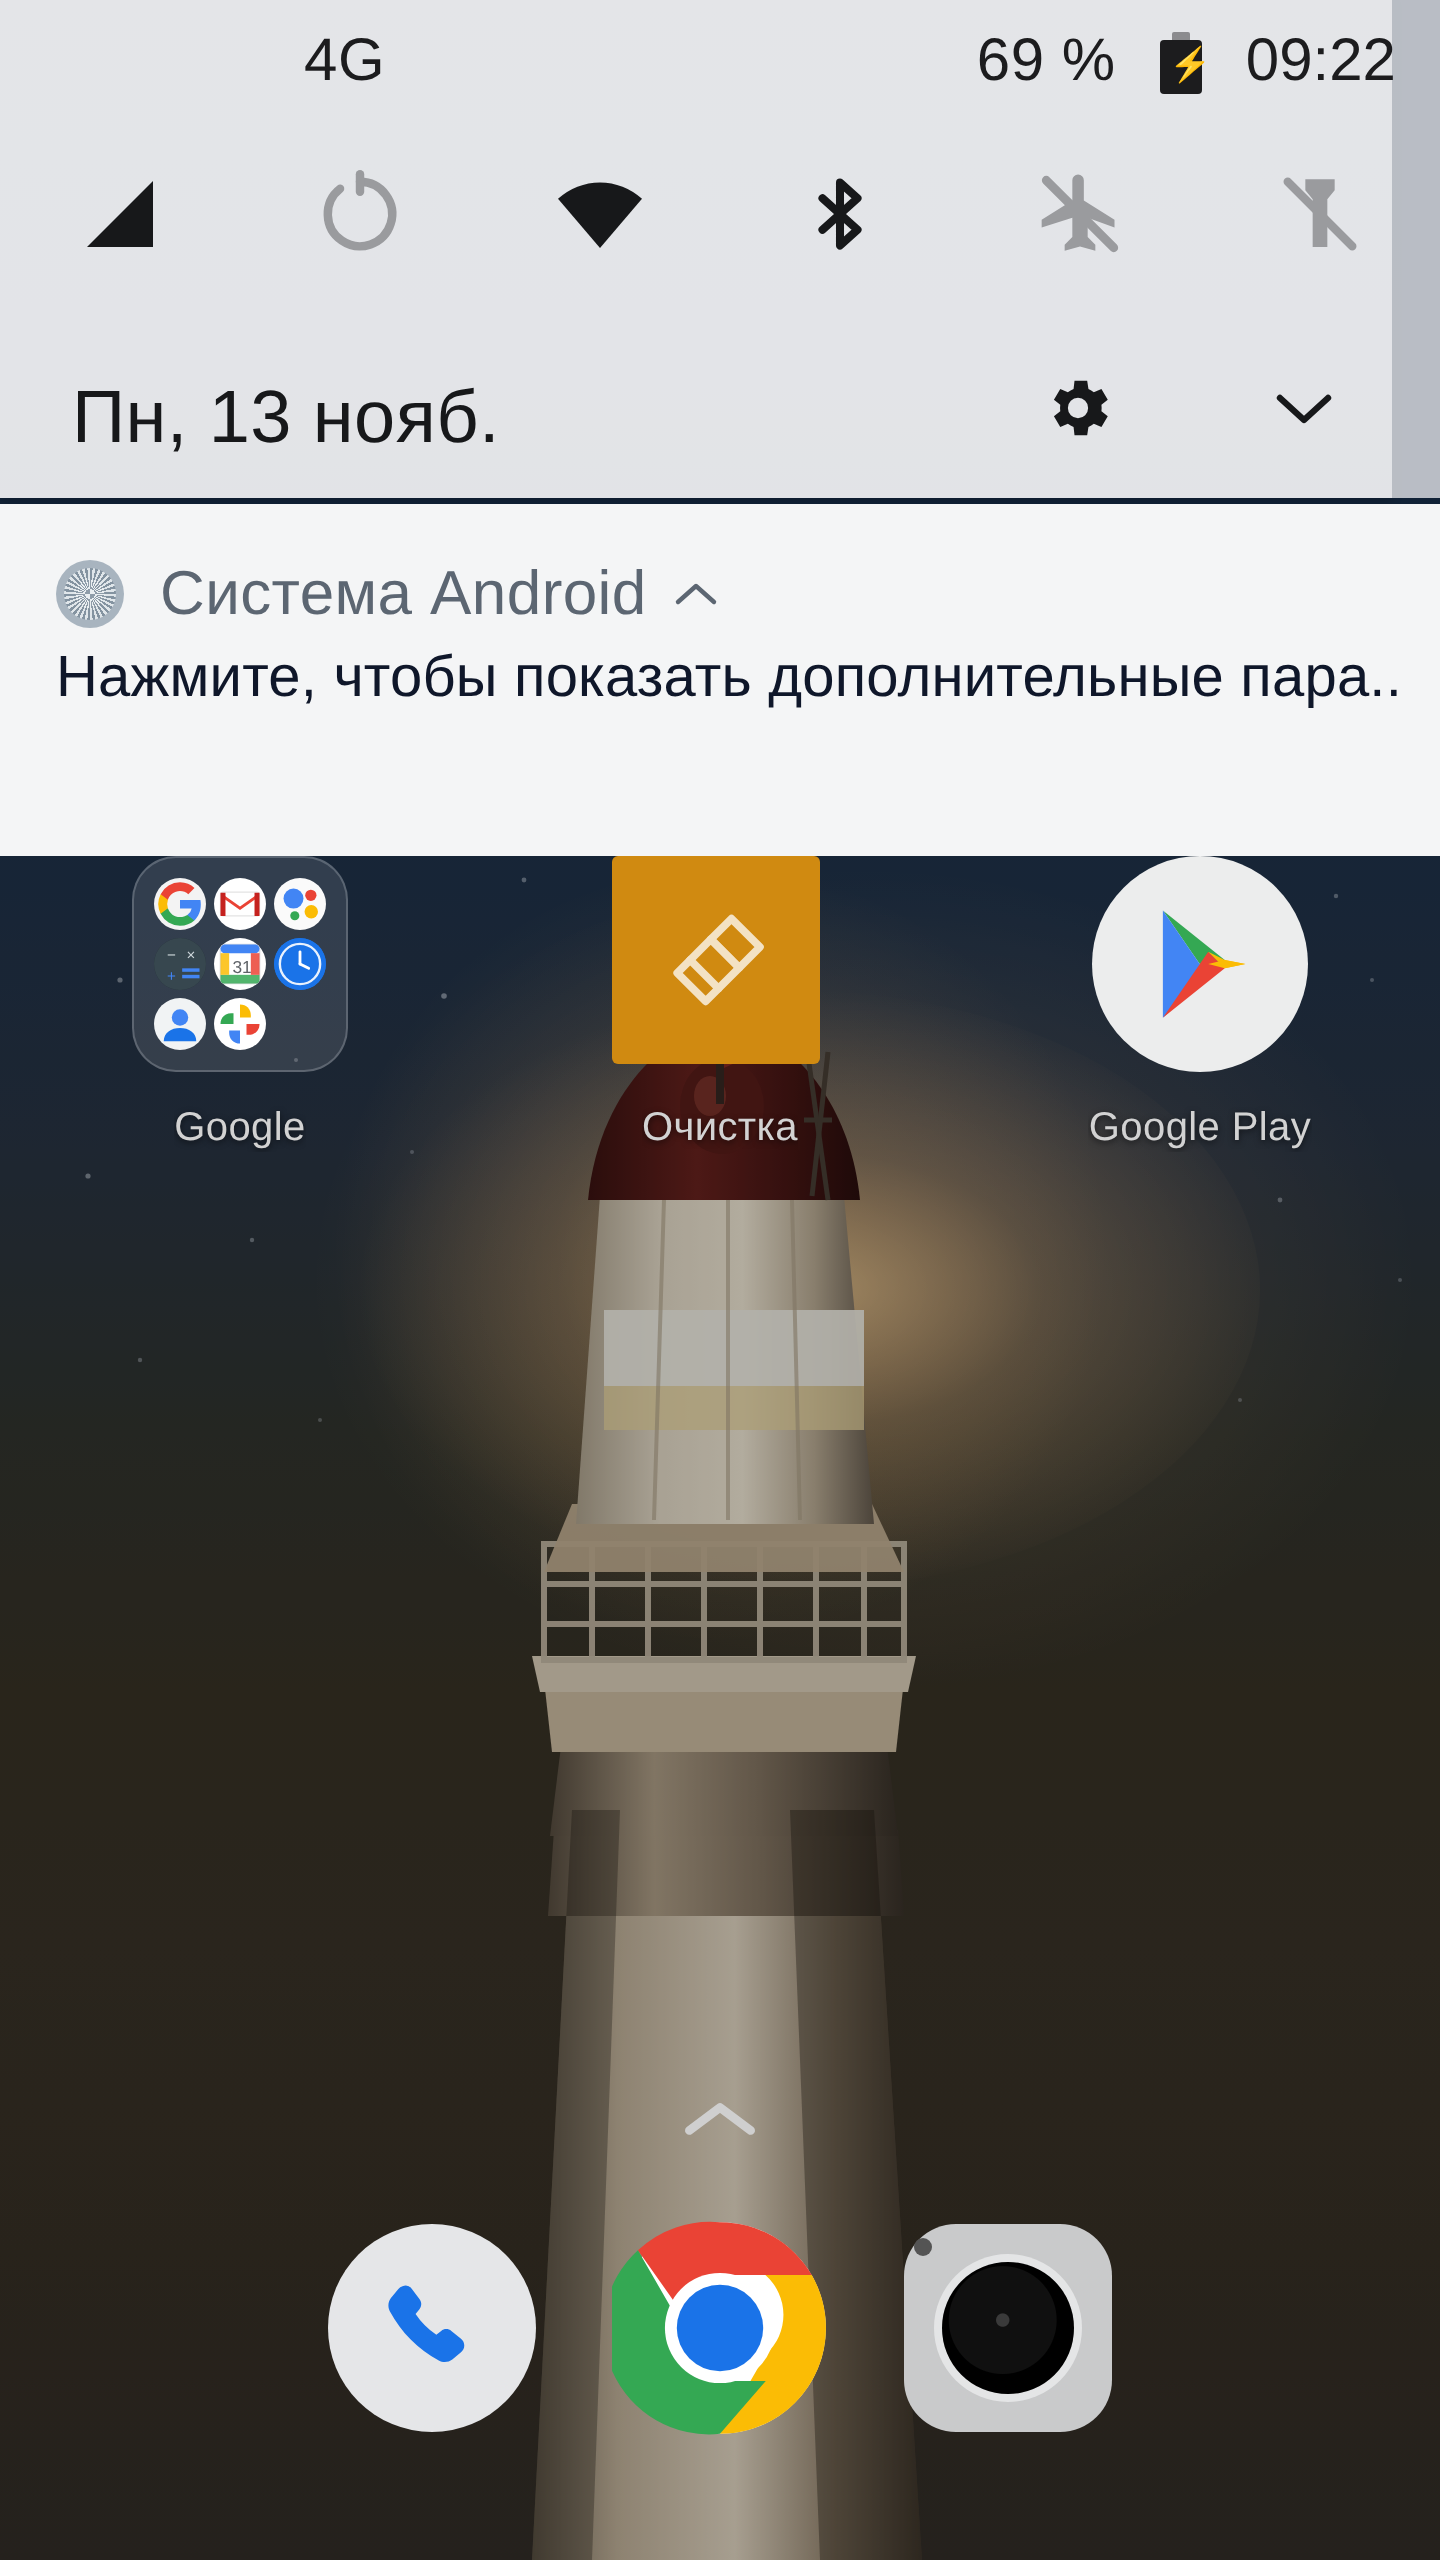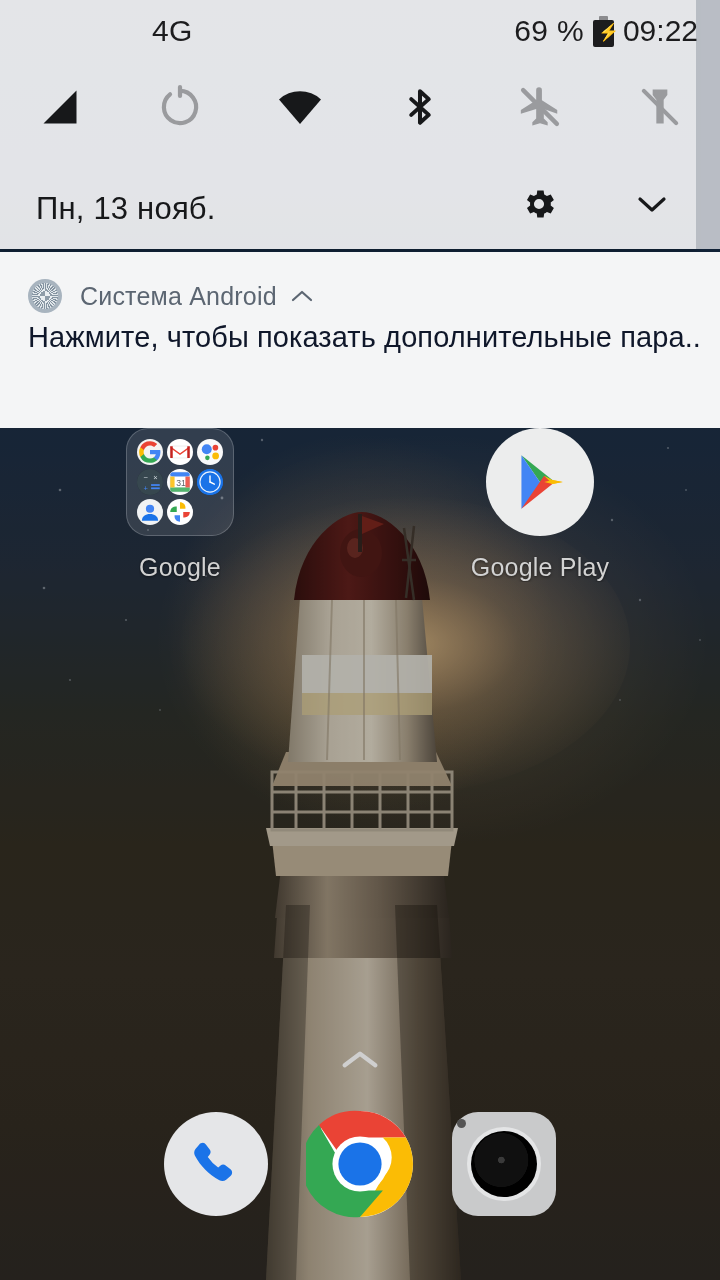--- a/index.html
+++ b/index.html
@@ -66,80 +66,80 @@
     position:absolute; left:0; top:0; width:720px; height:249px;
     background:rgba(228,229,232,.80);
   }
 
   
   #statusbar {
     position:absolute; left:0; top:0; width:720px; height:62px;
     display:flex; align-items:center; color:#1c1c1e;
   }
   #sb-left { position:absolute; left:152px; font-size:30px; letter-spacing:.3px; }
-  #sb-right { position:absolute; right:22px; display:flex; align-items:center; gap:9px; font-size:30px; }
+  #sb-right { position:absolute; right:22px; display:flex; align-items:center; gap:22px; font-size:30px; }
   #sb-right .pct { letter-spacing:.3px; }
   .batt { position:relative; width:21px; height:31px; }
   .batt .body { position:absolute; left:0; top:4px; width:21px; height:27px; background:#1c1c1e; border-radius:2px; }
   .batt .cap  { position:absolute; left:6px; top:0; width:9px; height:5px; background:#8b8b8e; border-radius:1px 1px 0 0; }
   .batt .bolt { position:absolute; left:5px; top:8px; font-size:17px; line-height:17px; color:#e6e6e8; }
 
   
   #qs {
     position:absolute; top:74px; left:0; width:720px; height:66px;
     display:flex; align-items:center;
   }
   .qs-tile { flex:1; display:flex; align-items:center; justify-content:center; height:66px; }
   .on  { color:#17181a; }
   .off { color:#9a9b9e; }
 
   
   #daterow {
     position:absolute; left:0; bottom:14px; width:720px; height:52px;
     display:flex; align-items:center;
   }
-  #date { margin-left:36px; font-size:31px; color:#17181a; letter-spacing:.2px; }
+  #date { margin-left:36px; font-size:37px; color:#17181a; letter-spacing:.2px; }
   #gear { position:absolute; left:520px; top:2px; }
   #chev { position:absolute; left:634px; top:6px; }
 
   
   #notif {
     position:absolute; left:0; top:252px; width:720px; height:176px;
     background:#f4f5f6;
   }
   #notif-head { display:flex; align-items:center; padding:27px 0 0 28px; }
   #notif-appicon {
     width:34px; height:34px; border-radius:50%;
     background:radial-gradient(circle at 50% 50%, #eef1f3 0 30%, #a8b4bf 31% 100%);
     position:relative; overflow:hidden; flex:0 0 auto;
   }
   #notif-appicon::after{
     content:""; position:absolute; inset:4px; border-radius:50%;
     background:repeating-conic-gradient(#7d8d9b 0deg 6deg, #e9eef1 6deg 12deg);
     opacity:.85;
   }
   #notif-app {
-    margin-left:18px; font-size:25px; color:#5c6672; letter-spacing:.2px;
+    margin-left:18px; font-size:31px; color:#5c6672; letter-spacing:.2px;
   }
   #notif-collapse { margin-left:12px; display:flex; align-items:center; }
   #notif-title {
     margin:14px 0 0 28px; font-size:31px; color:#1c1d1f; letter-spacing:.1px;
   }
   #notif-text {
     margin:8px 0 0 28px; font-size:29px; color:#0f172a; letter-spacing:.1px;
     white-space:nowrap; overflow:hidden;
   }
 
   
   #home { position:absolute; left:0; top:428px; width:720px; height:852px; }
 
   .row { position:absolute; left:0; width:720px; display:flex; }
   .cell { flex:1; display:flex; flex-direction:column; align-items:center; }
   .label {
-    margin-top:17px; font-size:25px; color:#d2d2d2; letter-spacing:.2px;
+    margin-top:17px; font-size:20px; color:#d2d2d2; letter-spacing:.2px;
     max-width:172px; overflow:hidden; text-overflow:ellipsis; white-space:nowrap;
     text-align:center; text-shadow:0 1px 3px rgba(0,0,0,.55);
   }
 
   .icon-box { width:108px; height:108px; position:relative; }
 
   
   .folder {
     width:108px; height:108px; border-radius:22px;
     background:rgba(230,235,240,.13);
@@ -435,20 +435,32 @@
                 <path d="M12 21c-3 0-5-2.1-5-5v-1h5z" fill="#4285f4"></path>
                 <path d="M3 12c0-3 2.1-5 5-5h1v5z" fill="#34a853"></path>
               </svg>
             </div>
           </div>
         </div>
         <div class="label">Google</div>
       </div>
 
 
+      <div class="cell">
+        <div class="icon-box">
+          <div class="cleaner">
+            <svg viewBox="0 0 48 48" width="62" height="62" fill="none" stroke="#f3e2c4" stroke-width="3" stroke-linejoin="round" stroke-linecap="round">
+              <path d="M30 8 L41 19 L33 27 L22 16 Z"></path>
+              <path d="M22 16 L33 27 L20 40 L9 29 Z"></path>
+              <path d="M14 24 L25 35"></path>
+            </svg>
+          </div>
+        </div>
+        <div class="label">Очистка</div>
+      </div>
 
       <div class="cell">
         <div class="icon-box">
           <div class="play">
             <svg viewBox="0 0 64 64" width="66" height="66">
               <path d="M14 6 L44 30 L36 38 Z" fill="#34a853"></path>
               <path d="M14 6 L14 58 L36 38 Z" fill="#4285f4"></path>
               <path d="M14 58 L44 34 L36 26 Z" fill="#ea4335"></path>
               <path d="M44 30 L54 32 L44 34 L36 32 Z" fill="#fbbc05"></path>
               <path d="M36 26 L44 34 L54 32 L44 30 Z" fill="#fbbc05"></path>

